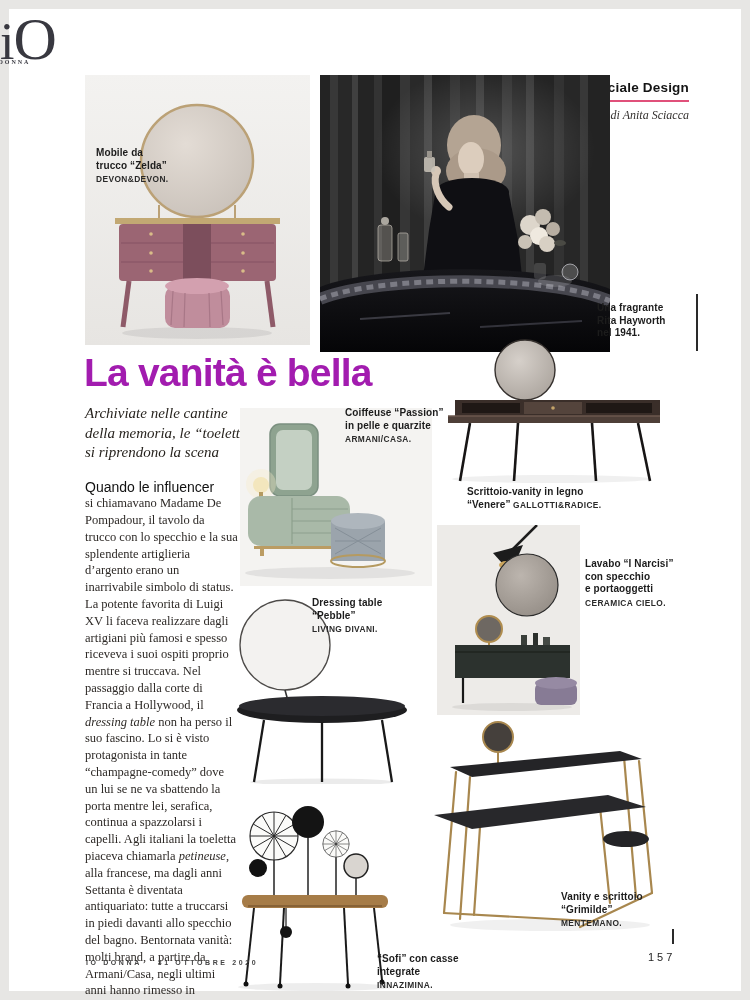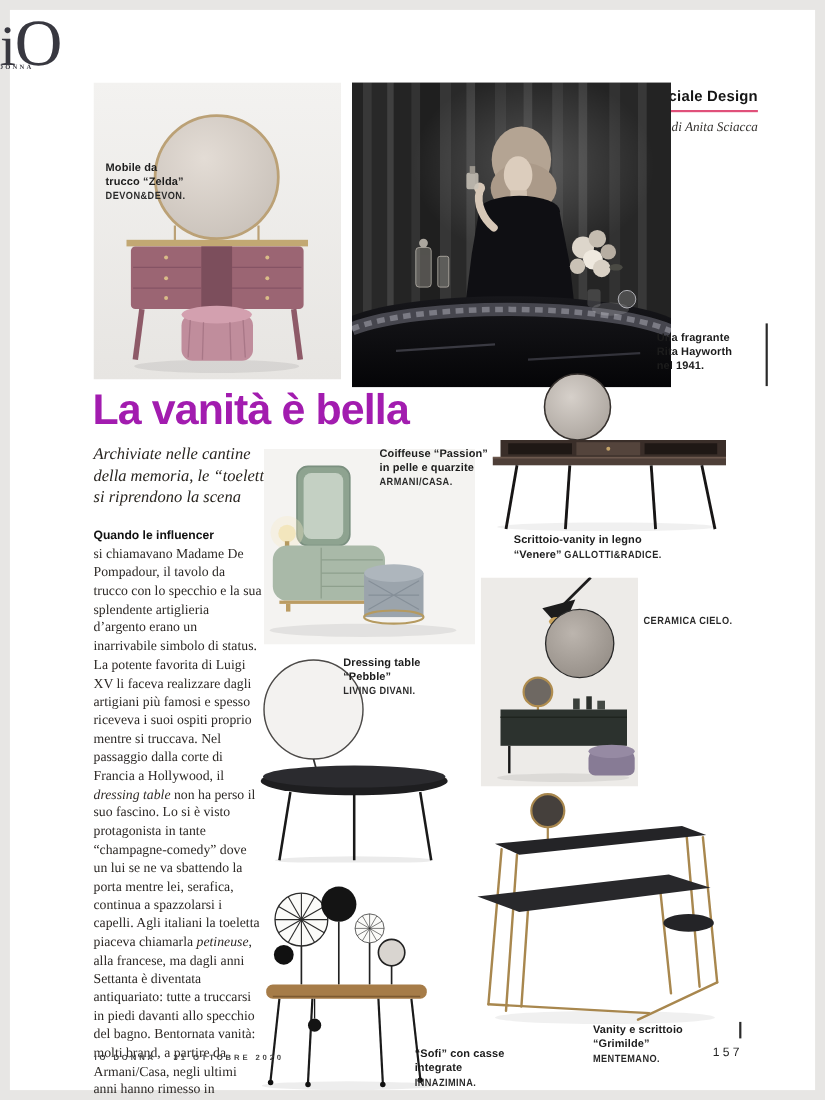--- a/index.html
+++ b/index.html
@@ -18,21 +18,21 @@
   
   .kicker{position:absolute;top:80px;right:61px;text-align:right;}
   .kicker-title{font-size:13.5px;font-weight:700;color:#141414;letter-spacing:.2px;}
   .kicker-rule{height:2px;width:103px;margin:5px 0 6px auto;background:#e0507a;}
   .kicker-byline{font-family:"Liberation Serif",serif;font-style:italic;font-size:12px;color:#33302e;}
 
   
   .headline{position:absolute;left:84px;top:352px;font-size:39px;line-height:42px;font-weight:700;letter-spacing:-.8px;color:#a21caf;white-space:nowrap;}
   .standfirst{position:absolute;left:85px;top:404px;width:180px;font-family:"Liberation Serif",serif;font-style:italic;font-size:15px;line-height:19.5px;color:#28241f;white-space:pre-line;}
   .article{position:absolute;left:85px;top:466px;width:153px;font-family:"Liberation Serif",serif;font-size:12.5px;line-height:16.8px;color:#2d2926;}
-  .lead-in{display:block;font-family:"Liberation Sans",sans-serif;font-weight:700;font-size:11px;color:#111;}
+  .lead-in{display:block;font-family:"Liberation Sans",sans-serif;font-weight:400;font-size:14px;color:#111;}
   .it{font-style:italic;}
 
   
   .cap{position:absolute;font-size:10px;line-height:12.5px;font-weight:700;color:#1c1c1c;white-space:pre-line;letter-spacing:.1px;}
   .brand{display:block;font-size:9.5px;letter-spacing:.45px;margin-top:1px;color:#2a2a2a;transform:scaleX(.88);transform-origin:0 50%;white-space:nowrap;}
   .brand--inline{display:inline-block;margin-top:0;}
 
   
   .img{position:absolute;}
   .img svg{display:block;width:100%;height:100%;}
@@ -296,21 +296,23 @@
       <line x1="18" y1="127" x2="133" y2="127" stroke="#1f241f" stroke-width="1.4"></line>
       <line x1="26" y1="153" x2="26" y2="178" stroke="#181818" stroke-width="2.2"></line>
       <line x1="125" y1="153" x2="125" y2="178" stroke="#181818" stroke-width="2.2"></line>
     </g>
     <g>
       <rect x="98" y="158" width="42" height="22" rx="6" fill="#877b95"></rect>
       <ellipse cx="119" cy="158" rx="21" ry="6" fill="#968aa3"></ellipse>
     </g>
   </svg>
 </div>
-<div class="cap" style="left:585px;top:558px;"><span class="brand">CERAMICA CIELO.</span></div>
+<div class="cap" style="left:585px;top:558px;"><span>Lavabo “I Narcisi”
+con specchio
+e portaoggetti</span><span class="brand">CERAMICA CIELO.</span></div>
 
 <div class="img img-pebble">
   <svg viewBox="0 0 190 192">
     <ellipse cx="92" cy="190" rx="72" ry="3.5" fill="rgba(0,0,0,0.08)"></ellipse>
     <g>
       <circle cx="55" cy="53" r="45" fill="#f3f2f0" stroke="#4c4a48" stroke-width="1.3"></circle>
       <line x1="55" y1="98" x2="58" y2="109" stroke="#333" stroke-width="1.6"></line>
     </g>
     <g>
       <ellipse cx="92" cy="118" rx="85" ry="13" fill="#1e1e20"></ellipse>
@@ -393,18 +395,18 @@
       <line x1="14" y1="198" x2="160" y2="206"></line>
       <line x1="222" y1="178" x2="150" y2="212"></line>
       <line x1="50" y1="112" x2="44" y2="200"></line>
       <line x1="170" y1="92" x2="180" y2="188"></line>
     </g>
     <polygon points="20,52 190,36 212,44 42,62" fill="#242427"></polygon>
     <polygon points="4,100 178,80 216,92 42,114" fill="#28282b"></polygon>
     <ellipse cx="196" cy="124" rx="23" ry="8" fill="#242427"></ellipse>
   </svg>
 </div>
-<div class="cap" style="left:539px;top:891px;margin-top:40px;"><span>Vanity e scrittoio
+<div class="cap" style="left:561px;top:891px;"><span>Vanity e scrittoio
 “Grimilde”</span><span class="brand">MENTEMANO.</span></div>
 
 <div class="footer-issue"><span>IO DONNA</span><span class="footer-date">31 OTTOBRE 2020</span></div>
 <div class="folio-tick"></div>
 <div class="folio">157</div>
 
 </body></html>

